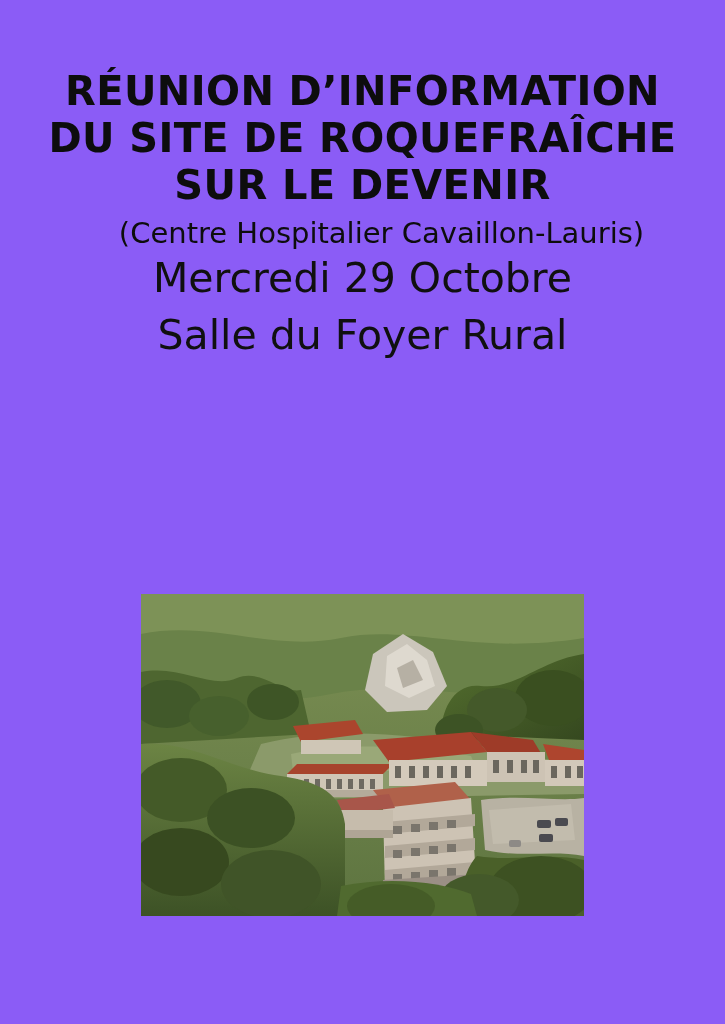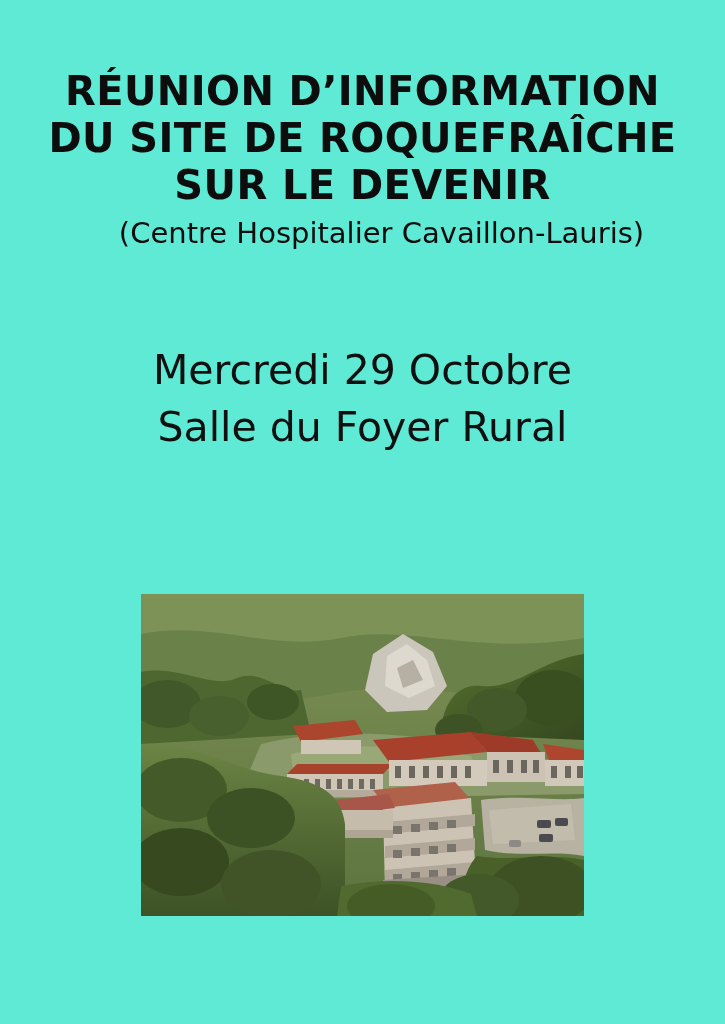--- a/index.html
+++ b/index.html
@@ -13,21 +13,21 @@
     font-family: "DejaVu Sans", sans-serif;
     color: #111111;
     overflow: hidden;
   }
 
   .poster {
     position: relative;
     width: 725px;
     height: 1024px;
     box-sizing: border-box;
-    background: #5eead4;
+    background: #8b5cf6;
   }
 
   .title-block {
     padding-top: 68px;
     text-align: center;
   }
 
   .title-line {
     font-size: 40px;
     font-weight: 700;
@@ -41,21 +41,20 @@
     margin-top: 6px;
     font-size: 29px;
     font-weight: 400;
     line-height: 1.2;
     color: #0d0d0d;
     white-space: nowrap;
     padding-left: 38px;
   }
 
   .details-block {
-    margin-top: 92px;
     text-align: center;
   }
 
   .detail-line {
     font-size: 41px;
     font-weight: 400;
     line-height: 1.38;
     color: #101010;
     white-space: nowrap;
   }

